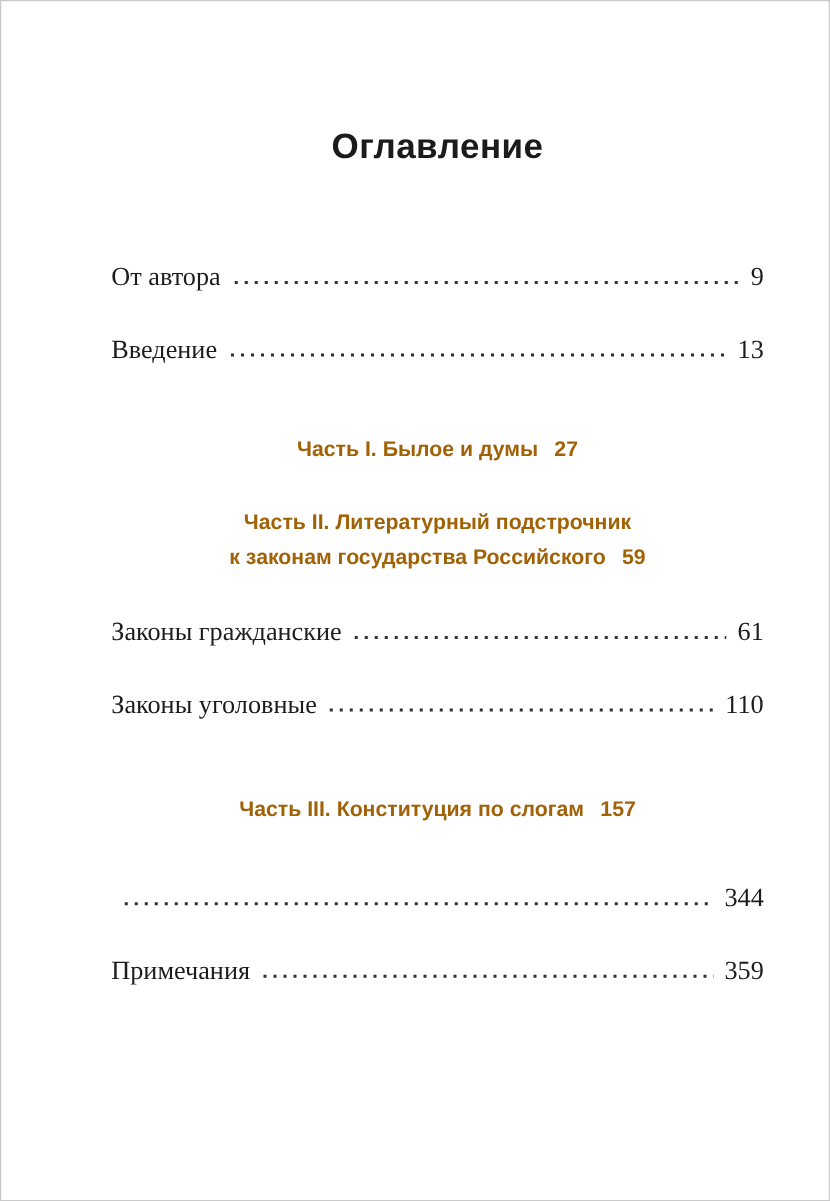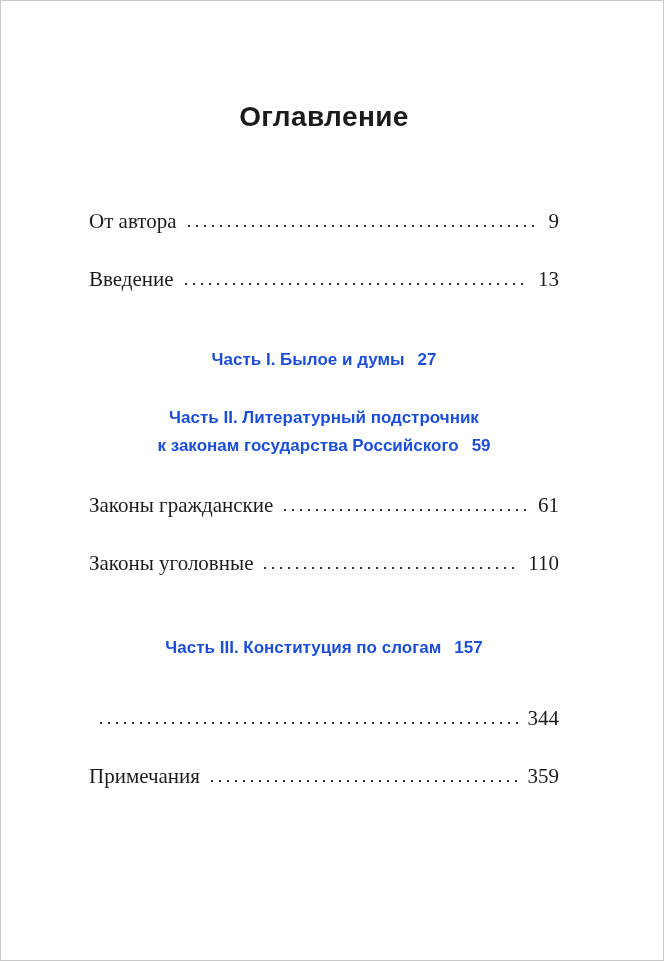--- a/index.html
+++ b/index.html
@@ -7,21 +7,21 @@
     padding: 0;
     background: #ececec;
   }
   .page {
     width: 664px;
     height: 961px;
     margin: 0 auto;
     box-sizing: border-box;
     background: #ffffff;
     border: 1px solid #c9c9c9;
-    padding: 100px 104px 0 88px;
+    padding: 100px 52px 0 88px;
     font-family: "Liberation Serif", serif;
     color: #1c1c1c;
     overflow: hidden;
   }
   .toc-title {
     font-family: "Liberation Sans", sans-serif;
     font-weight: 700;
     font-size: 28px;
     letter-spacing: 0.4px;
     text-align: center;
@@ -50,21 +50,21 @@
   }
   .entry .pagenum {
     white-space: nowrap;
   }
   .part {
     font-family: "Liberation Sans", sans-serif;
     font-weight: 700;
     font-size: 17px;
     line-height: 1.65;
     text-align: center;
-    color: #1d4ed8;
+    color: #a16207;
     margin: 0 0 32px 0;
   }
   .part .part-num {
     margin-left: 13px;
   }
   .mb-large { margin-bottom: 54px; }
   .mb-xlarge { margin-bottom: 58px; }
   .part-gap-top { margin-bottom: 30px; }
   .part3 { margin-bottom: 44px; }
   .last { margin-bottom: 17px; text-align: center; }

